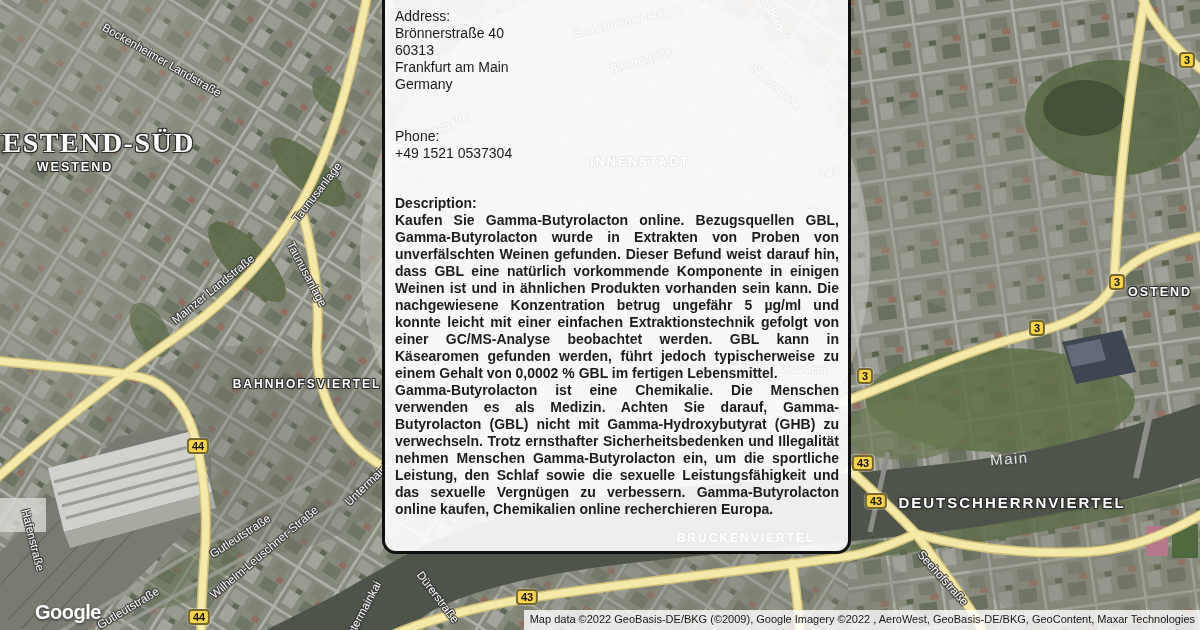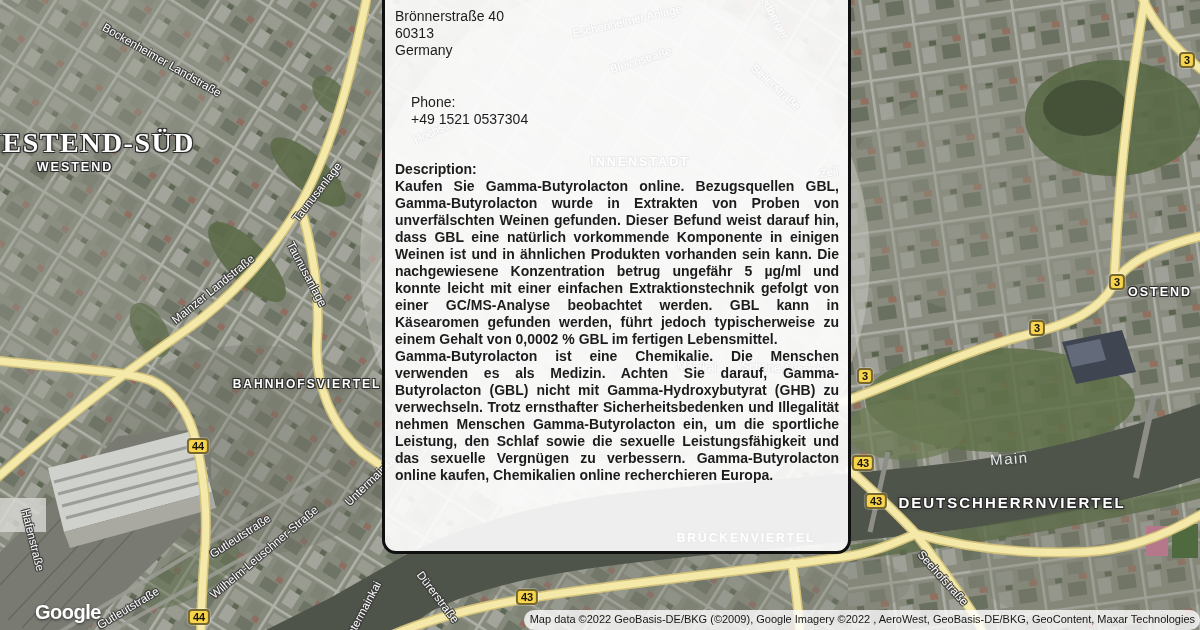--- a/index.html
+++ b/index.html
@@ -15,28 +15,28 @@
   .badge{position:absolute;background:#f8d44c;border:2px solid #75672e;border-radius:4px;
     color:#18160a;font-size:11px;font-weight:700;line-height:12px;padding:0 3px;
     box-shadow:0 0 0 1px rgba(255,255,255,.25);}
   #water-label{position:absolute;left:990px;top:450px;z-index:3;color:#e3e9ec;font-size:15px;
     letter-spacing:1.5px;transform:rotate(-4deg);text-shadow:0 1px 2px rgba(0,0,0,.35);}
   
   #card{position:absolute;left:382px;top:-18px;width:469px;height:572px;box-sizing:border-box;
     z-index:5;background:rgba(255,255,255,.9);border:3px solid #101010;border-radius:14px;
     padding:23px 9px 10px 10px;color:#1c1c1c;font-size:14px;line-height:17px;}
   .card-section{margin:0;}
-  #phone-section{margin-top:35px;margin-left:16px;}
+  #phone-section{margin-top:35px;}
   #desc-section{margin-top:33px;font-weight:bold;}
   #card .desc{white-space:pre-line;text-align:justify;}
   
   #google-logo{position:absolute;left:11px;top:601px;z-index:6;color:#fff;font-size:20px;
     font-weight:700;letter-spacing:-.5px;text-shadow:0 1px 3px rgba(0,0,0,.65);margin-left:24px;}
   #attribution{position:absolute;right:0;bottom:0;z-index:6;background:rgba(255,255,255,.8);
-    color:#161616;font-size:11px;line-height:19px;height:19px;padding:0 5px 1px 6px;white-space:nowrap;border-radius:10px;}
+    color:#161616;font-size:11px;line-height:19px;height:19px;padding:0 5px 1px 6px;white-space:nowrap;}
 </style>
 </head>
 <body>
 
 <div id="stage">
 
   <svg id="map-svg" width="1200" height="630" viewBox="0 0 1200 630" aria-hidden="true">
     <defs>
       <pattern id="cityA" width="46" height="46" patternUnits="userSpaceOnUse" patternTransform="rotate(32)">
         <rect width="46" height="46" fill="#868a7c"></rect>
@@ -189,22 +189,24 @@
       <div class="badge" style="left: 876px; top: 501px; transform: translate(-50%, -50%) rotate(0deg);">43</div>
       <div class="badge" style="left: 1187px; top: 60px; transform: translate(-50%, -50%) rotate(0deg);">3</div>
       <div class="badge" style="left: 1117px; top: 282px; transform: translate(-50%, -50%) rotate(0deg);">3</div>
       <div class="badge" style="left: 1037px; top: 328px; transform: translate(-50%, -50%) rotate(0deg);">3</div>
       <div class="badge" style="left: 865px; top: 376px; transform: translate(-50%, -50%) rotate(0deg);">3</div>
     </div>
   <div id="water-label" class="maplabel">Main</div>
 
   <div id="card">
     <div class="card-section" id="address-section">
+      <div>Address:</div>
       <div>Brönnerstraße 40</div>
       <div>60313</div>
+      <div>Frankfurt am Main</div>
       <div>Germany</div>
     </div>
     <div class="card-section" id="phone-section">
       <div>Phone:</div>
       <div>+49 1521 0537304</div>
     </div>
     <div class="card-section" id="desc-section">
       <div>Description:</div>
       <div class="desc">Kaufen Sie Gamma-Butyrolacton online. Bezugsquellen GBL, Gamma-Butyrolacton wurde in Extrakten von Proben von unverfälschten Weinen gefunden. Dieser Befund weist darauf hin, dass GBL eine natürlich vorkommende Komponente in einigen Weinen ist und in ähnlichen Produkten vorhanden sein kann. Die nachgewiesene Konzentration betrug ungefähr 5 µg/ml und konnte leicht mit einer einfachen Extraktionstechnik gefolgt von einer GC/MS-Analyse beobachtet werden. GBL kann in Käsearomen gefunden werden, führt jedoch typischerweise zu einem Gehalt von 0,0002 % GBL im fertigen Lebensmittel.
 Gamma-Butyrolacton ist eine Chemikalie. Die Menschen verwenden es als Medizin. Achten Sie darauf, Gamma-Butyrolacton (GBL) nicht mit Gamma-Hydroxybutyrat (GHB) zu verwechseln. Trotz ernsthafter Sicherheitsbedenken und Illegalität nehmen Menschen Gamma-Butyrolacton ein, um die sportliche Leistung, den Schlaf sowie die sexuelle Leistungsfähigkeit und das sexuelle Vergnügen zu verbessern. Gamma-Butyrolacton online kaufen, Chemikalien online recherchieren Europa.</div>

